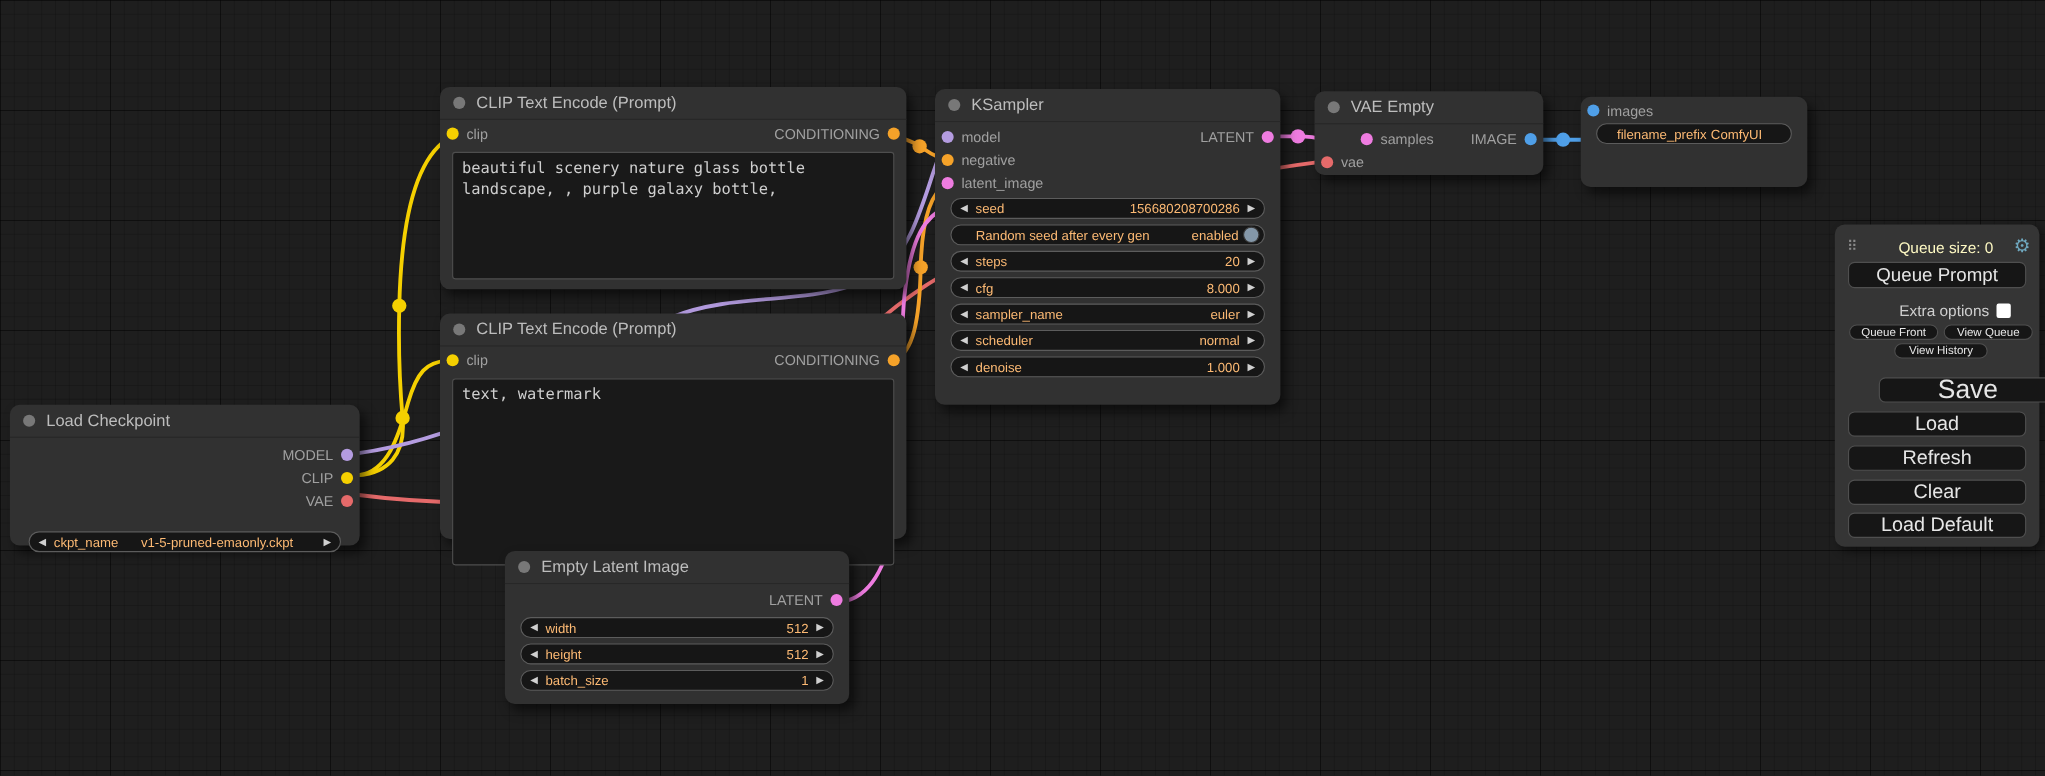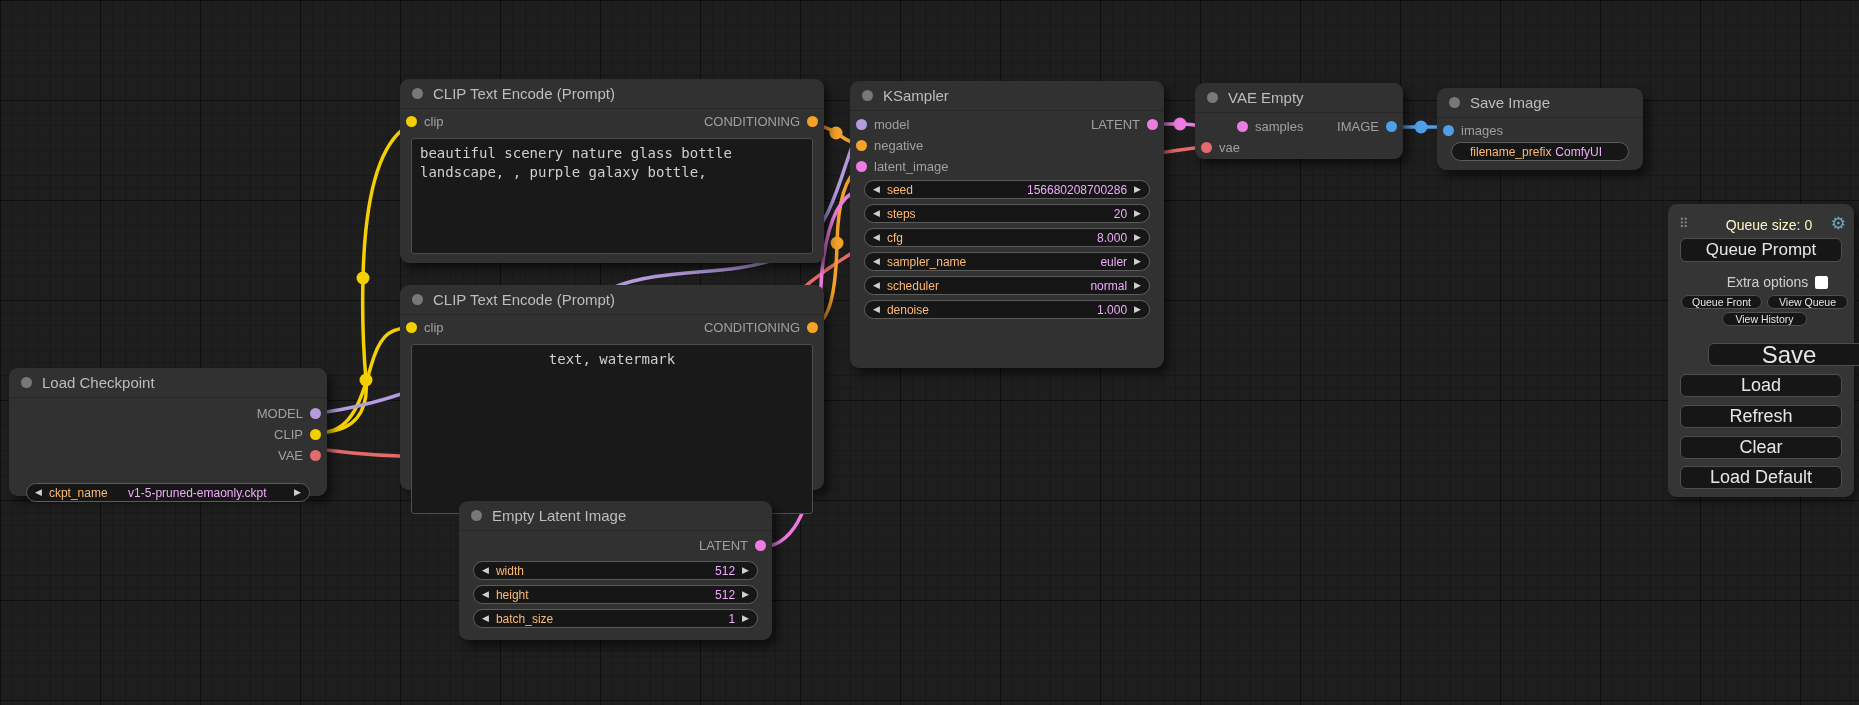--- a/index.html
+++ b/index.html
@@ -26,21 +26,21 @@
   .pdot { width:11px; height:11px; border-radius:50%; flex:0 0 auto; }
   .plabel { margin:0 7px; }
   .spacer { flex:1; }
   .out-right { justify-content:flex-end; }
 
   .pill { display:flex; align-items:center; height:19px; border:1px solid #5c5c5c;
           border-radius:10px; background:#161616; padding:0 8px; font-size:12px;
           margin:5px 14px 0 14px; }
   .pill .arr { font-size:9px; color:#d0d0d0; line-height:1; }
   .pill .wlabel { color:#fdba74; margin-left:7px; }
-  .pill .wvalue { color:#f0abfc; margin-right:7px; }
+  .pill .wvalue { color:#fdba74; margin-right:7px; }
   .pill .spacer { flex:1; }
   .toggle-dot { width:15px; height:15px; border-radius:50%; margin-right:-4px;
                 border:1px solid #3a3a3a; flex:0 0 auto; }
 
   .text-widget { background:#191919; border:1px solid #4e4e4e; border-radius:3px;
                  font-family:"DejaVu Sans Mono", monospace; font-size:14px; line-height:1.35;
                  color:#cfcfcf; padding:5px 8px; white-space:pre-wrap; word-break:break-word;
                  margin:4px 11px 0 11px; }
 
   
@@ -147,21 +147,21 @@
     <span class="title-dot" style="background: rgb(120, 120, 120);"></span>
     <span>CLIP Text Encode (Prompt)</span>
   </div>
   <div class="port-row" style="height:25px;">
     <span class="pdot" style="background: rgb(245, 208, 0);"></span>
     <span class="plabel">clip</span>
     <span class="spacer"></span>
     <span class="plabel">CONDITIONING</span>
     <span class="pdot" style="background: rgb(245, 162, 41);"></span>
   </div>
-  <div class="text-widget" style="height:170px;text-align:center;">text, watermark</div>
+  <div class="text-widget" style="height:170px;">text, watermark</div>
 </div>
 
 <div class="node" id="node-empty-latent">
   <div class="node-title">
     <span class="title-dot" style="background: rgb(120, 120, 120);"></span>
     <span>Empty Latent Image</span>
   </div>
   <div class="port-row out-right" style="margin-top:4px;">
     <span class="plabel">LATENT</span>
     <span class="pdot" style="background: rgb(238, 124, 224);"></span>
@@ -210,20 +210,26 @@
     <span class="plabel">latent_image</span>
   </div>
   <div class="pill" style="margin-top:3px;">
     <span class="arr">◀</span>
     <span class="wlabel">seed</span>
     <span class="spacer"></span>
     <span class="wvalue">156680208700286</span>
     <span class="arr">▶</span>
   </div>
   <div class="pill">
+    <span class="wlabel" style="margin-left:14px;">Random seed after every gen</span>
+    <span class="spacer"></span>
+    <span class="wvalue" style="margin-right:4px;">enabled</span>
+    <span class="toggle-dot" style="background: rgb(132, 151, 168);"></span>
+  </div>
+  <div class="pill">
     <span class="arr">◀</span>
     <span class="wlabel">steps</span>
     <span class="spacer"></span>
     <span class="wvalue">20</span>
     <span class="arr">▶</span>
   </div>
   <div class="pill">
     <span class="arr">◀</span>
     <span class="wlabel">cfg</span>
     <span class="spacer"></span>
@@ -265,24 +271,20 @@
     <span class="plabel">IMAGE</span>
     <span class="pdot" style="background: rgb(79, 159, 232);"></span>
   </div>
   <div class="port-row">
     <span class="pdot" style="background: rgb(229, 106, 106);"></span>
     <span class="plabel">vae</span>
   </div>
 </div>
 
 <div class="node" id="node-save-image">
-  <div class="node-title">
-    <span class="title-dot" style="background: rgb(120, 120, 120);"></span>
-    <span>Save Image</span>
-  </div>
   <div class="port-row" style="margin-top:2px;">
     <span class="pdot" style="background: rgb(79, 159, 232);"></span>
     <span class="plabel">images</span>
   </div>
   <div class="pill" style="margin:1px 14px 0 14px;">
     <span class="wlabel" style="margin-left:10px;">filename_prefix</span>
     <span class="spacer"></span>
     <span class="wvalue" style="margin-right:18px;">ComfyUI</span>
   </div>
 </div>

